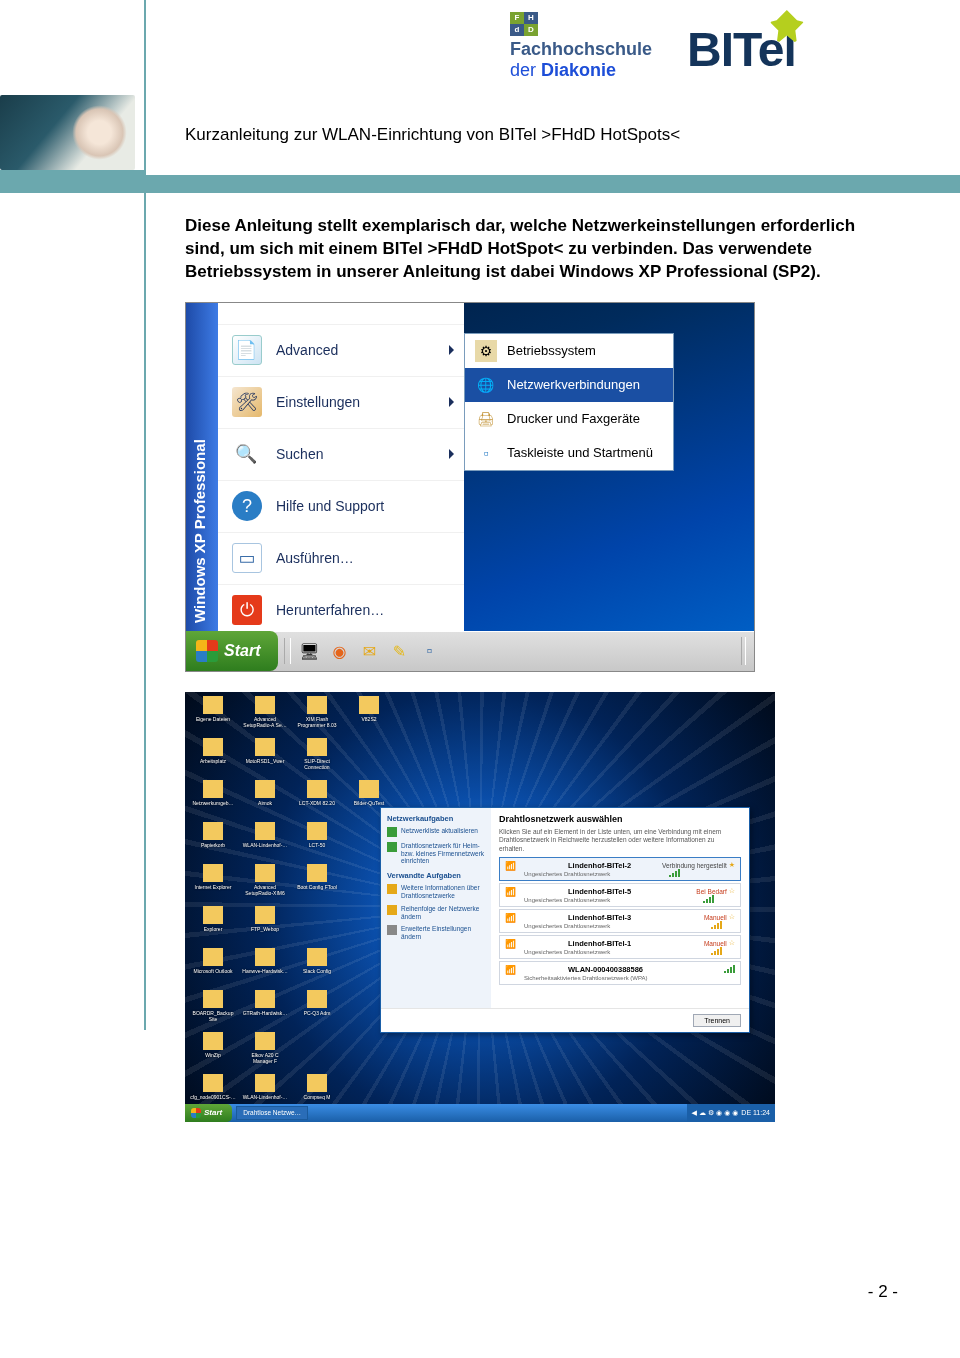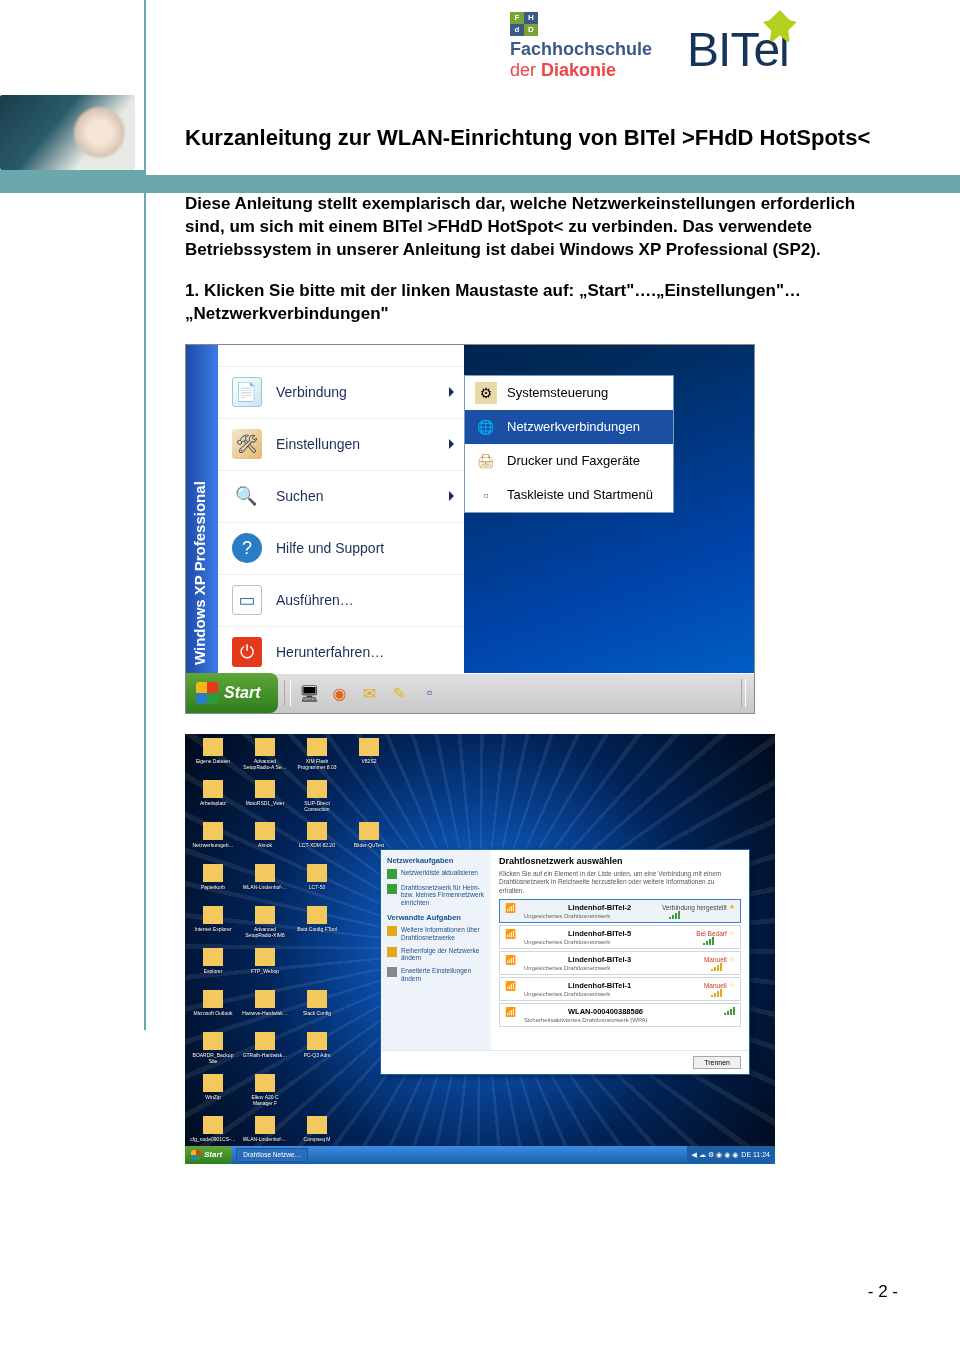--- a/index.html
+++ b/index.html
@@ -66,37 +66,37 @@
   .fh-logo { display:flex; flex-direction:column; line-height:1.15; }
   .fh-icon {
     width: 28px; height: 24px; background: #3a5a88; position: relative; margin-bottom:3px;
     display:grid; grid-template-columns:1fr 1fr; grid-template-rows:1fr 1fr;
     font-size: 8px; color:#fff; font-weight:bold; text-align:center;
   }
   .fh-icon span:nth-child(1){background:#7aa331;} 
   .fh-icon span:nth-child(4){background:#7aa331;}
   .fh-icon span { display:flex; align-items:center; justify-content:center; }
   .fh-text1 { color:#3a5a88; font-weight:bold; font-size:18px; }
-  .fh-text2 { color:#ef4444; font-size:18px; }
+  .fh-text2 { color:#1d4ed8; font-size:18px; }
   .fh-text2 b { font-weight:bold; }
-  .bitel-logo { font-size:48px; font-weight:400; color:#14345a; letter-spacing:-1px; position:relative; padding-top:10px;}
+  .bitel-logo { font-size:48px; font-weight:700; color:#14345a; letter-spacing:-1px; position:relative; padding-top:10px;}
   .bitel-star { position:absolute; right:-8px; top:-2px; width:34px; height:34px; background:#b5cf1e; border-radius:50%;
     clip-path: polygon(50% 0%, 80% 30%, 100% 35%, 75% 60%, 80% 100%, 50% 75%, 20% 100%, 25% 60%, 0% 35%, 20% 30%);
   }
 
   .content {
     position: absolute;
     left: 185px;
     top: 125px;
     width: 700px;
   }
   h1.title {
-    font-size: 22px;
-    font-weight: bold;
-    margin-bottom: 42px;
+    font-size: 17px;
+    font-weight: normal;
+    margin-bottom: 70px;
   }
   p.para { margin-bottom: 18px; line-height: 1.35; font-weight: bold; }
   .step { margin-bottom: 18px; line-height: 1.35; }
 
   
   .shot1 {
     width: 570px; height: 370px;
     background: linear-gradient(160deg, #001a3d 0%, #002b5c 30%, #0044aa 70%, #0066cc 100%);
     position: relative;
     margin-bottom: 20px;
@@ -266,29 +266,28 @@
   <div class="bitel-logo">
     <span class="bitel-star"></span>
     <span>BITel</span>
   </div>
 </div>
 
 <div class="content">
   <h1 class="title">Kurzanleitung zur WLAN-Einrichtung von BITel &gt;FHdD HotSpots&lt;</h1>
 
   <p class="para">Diese Anleitung stellt exemplarisch dar, welche Netzwerkeinstellungen erforderlich sind, um sich mit einem BITel &gt;FHdD HotSpot&lt; zu verbinden. Das verwendete Betriebssystem in unserer Anleitung ist dabei Windows XP Professional (SP2).</p>
-  <p class="para">1.   Klicken Sie bitte mit der linken Maustaste auf: „Start"….„Einstellungen"… „Netzwerkverbindungen"</p>
 
   <div class="shot1">
     <div class="xp-strip">Windows XP  Professional</div>
     <div class="start-col">
       <div class="menu-item" style="height:22px;color:#999;border-top:0;"></div>
       <div class="menu-item">
         <div class="menu-icon mi-docs">📄</div>
-        <span>Verbindung</span>
+        <span>Advanced</span>
         <span class="menu-arrow"></span>
       </div>
       <div class="menu-item">
         <div class="menu-icon mi-settings">🛠</div>
         <span>Einstellungen</span>
         <span class="menu-arrow"></span>
       </div>
       <div class="menu-item">
         <div class="menu-icon mi-search">🔍</div>
         <span>Suchen</span>
@@ -303,21 +302,21 @@
         <span>Ausführen…</span>
       </div>
       <div class="menu-item">
         <div class="menu-icon mi-shut">⏻</div>
         <span>Herunterfahren…</span>
       </div>
     </div>
     <div class="submenu">
       <div class="sub-item">
         <div class="sub-icon si-sys">⚙</div>
-        <span>Systemsteuerung</span>
+        <span>Betriebssystem</span>
       </div>
       <div class="sub-item selected">
         <div class="sub-icon si-net">🌐</div>
         <span>Netzwerkverbindungen</span>
       </div>
       <div class="sub-item">
         <div class="sub-icon si-printer">🖨</div>
         <span>Drucker und Faxgeräte</span>
       </div>
       <div class="sub-item">

